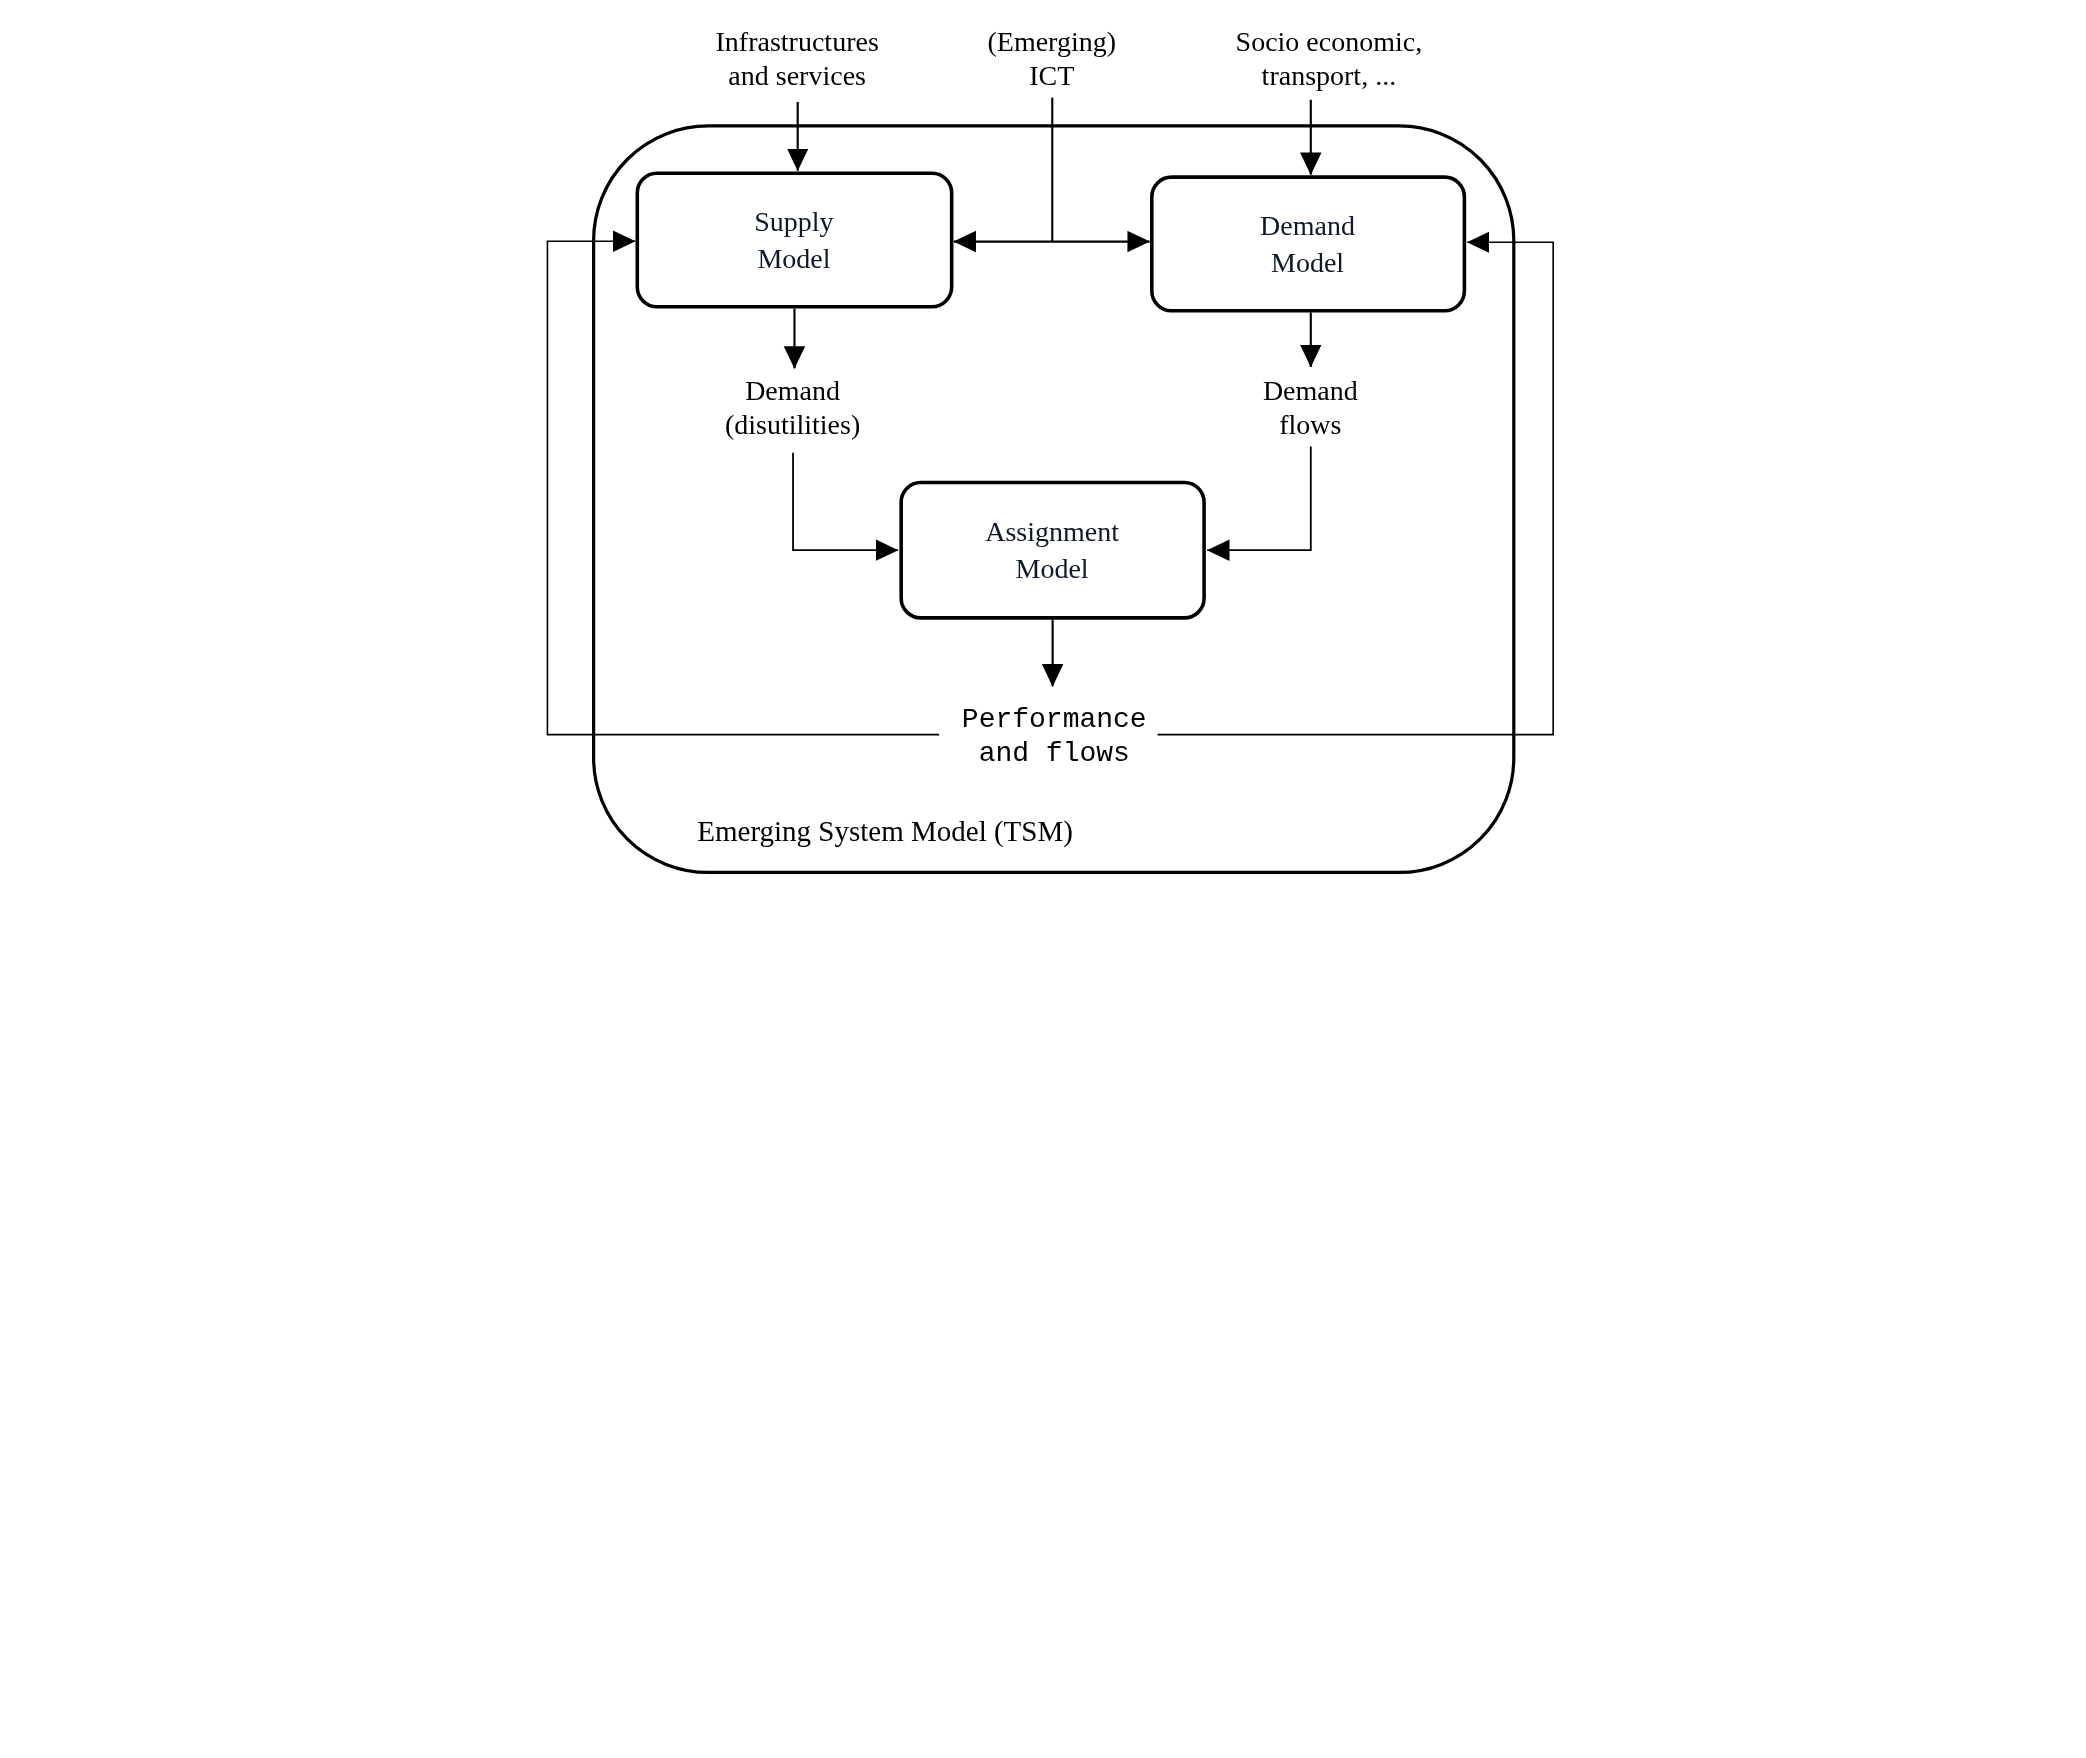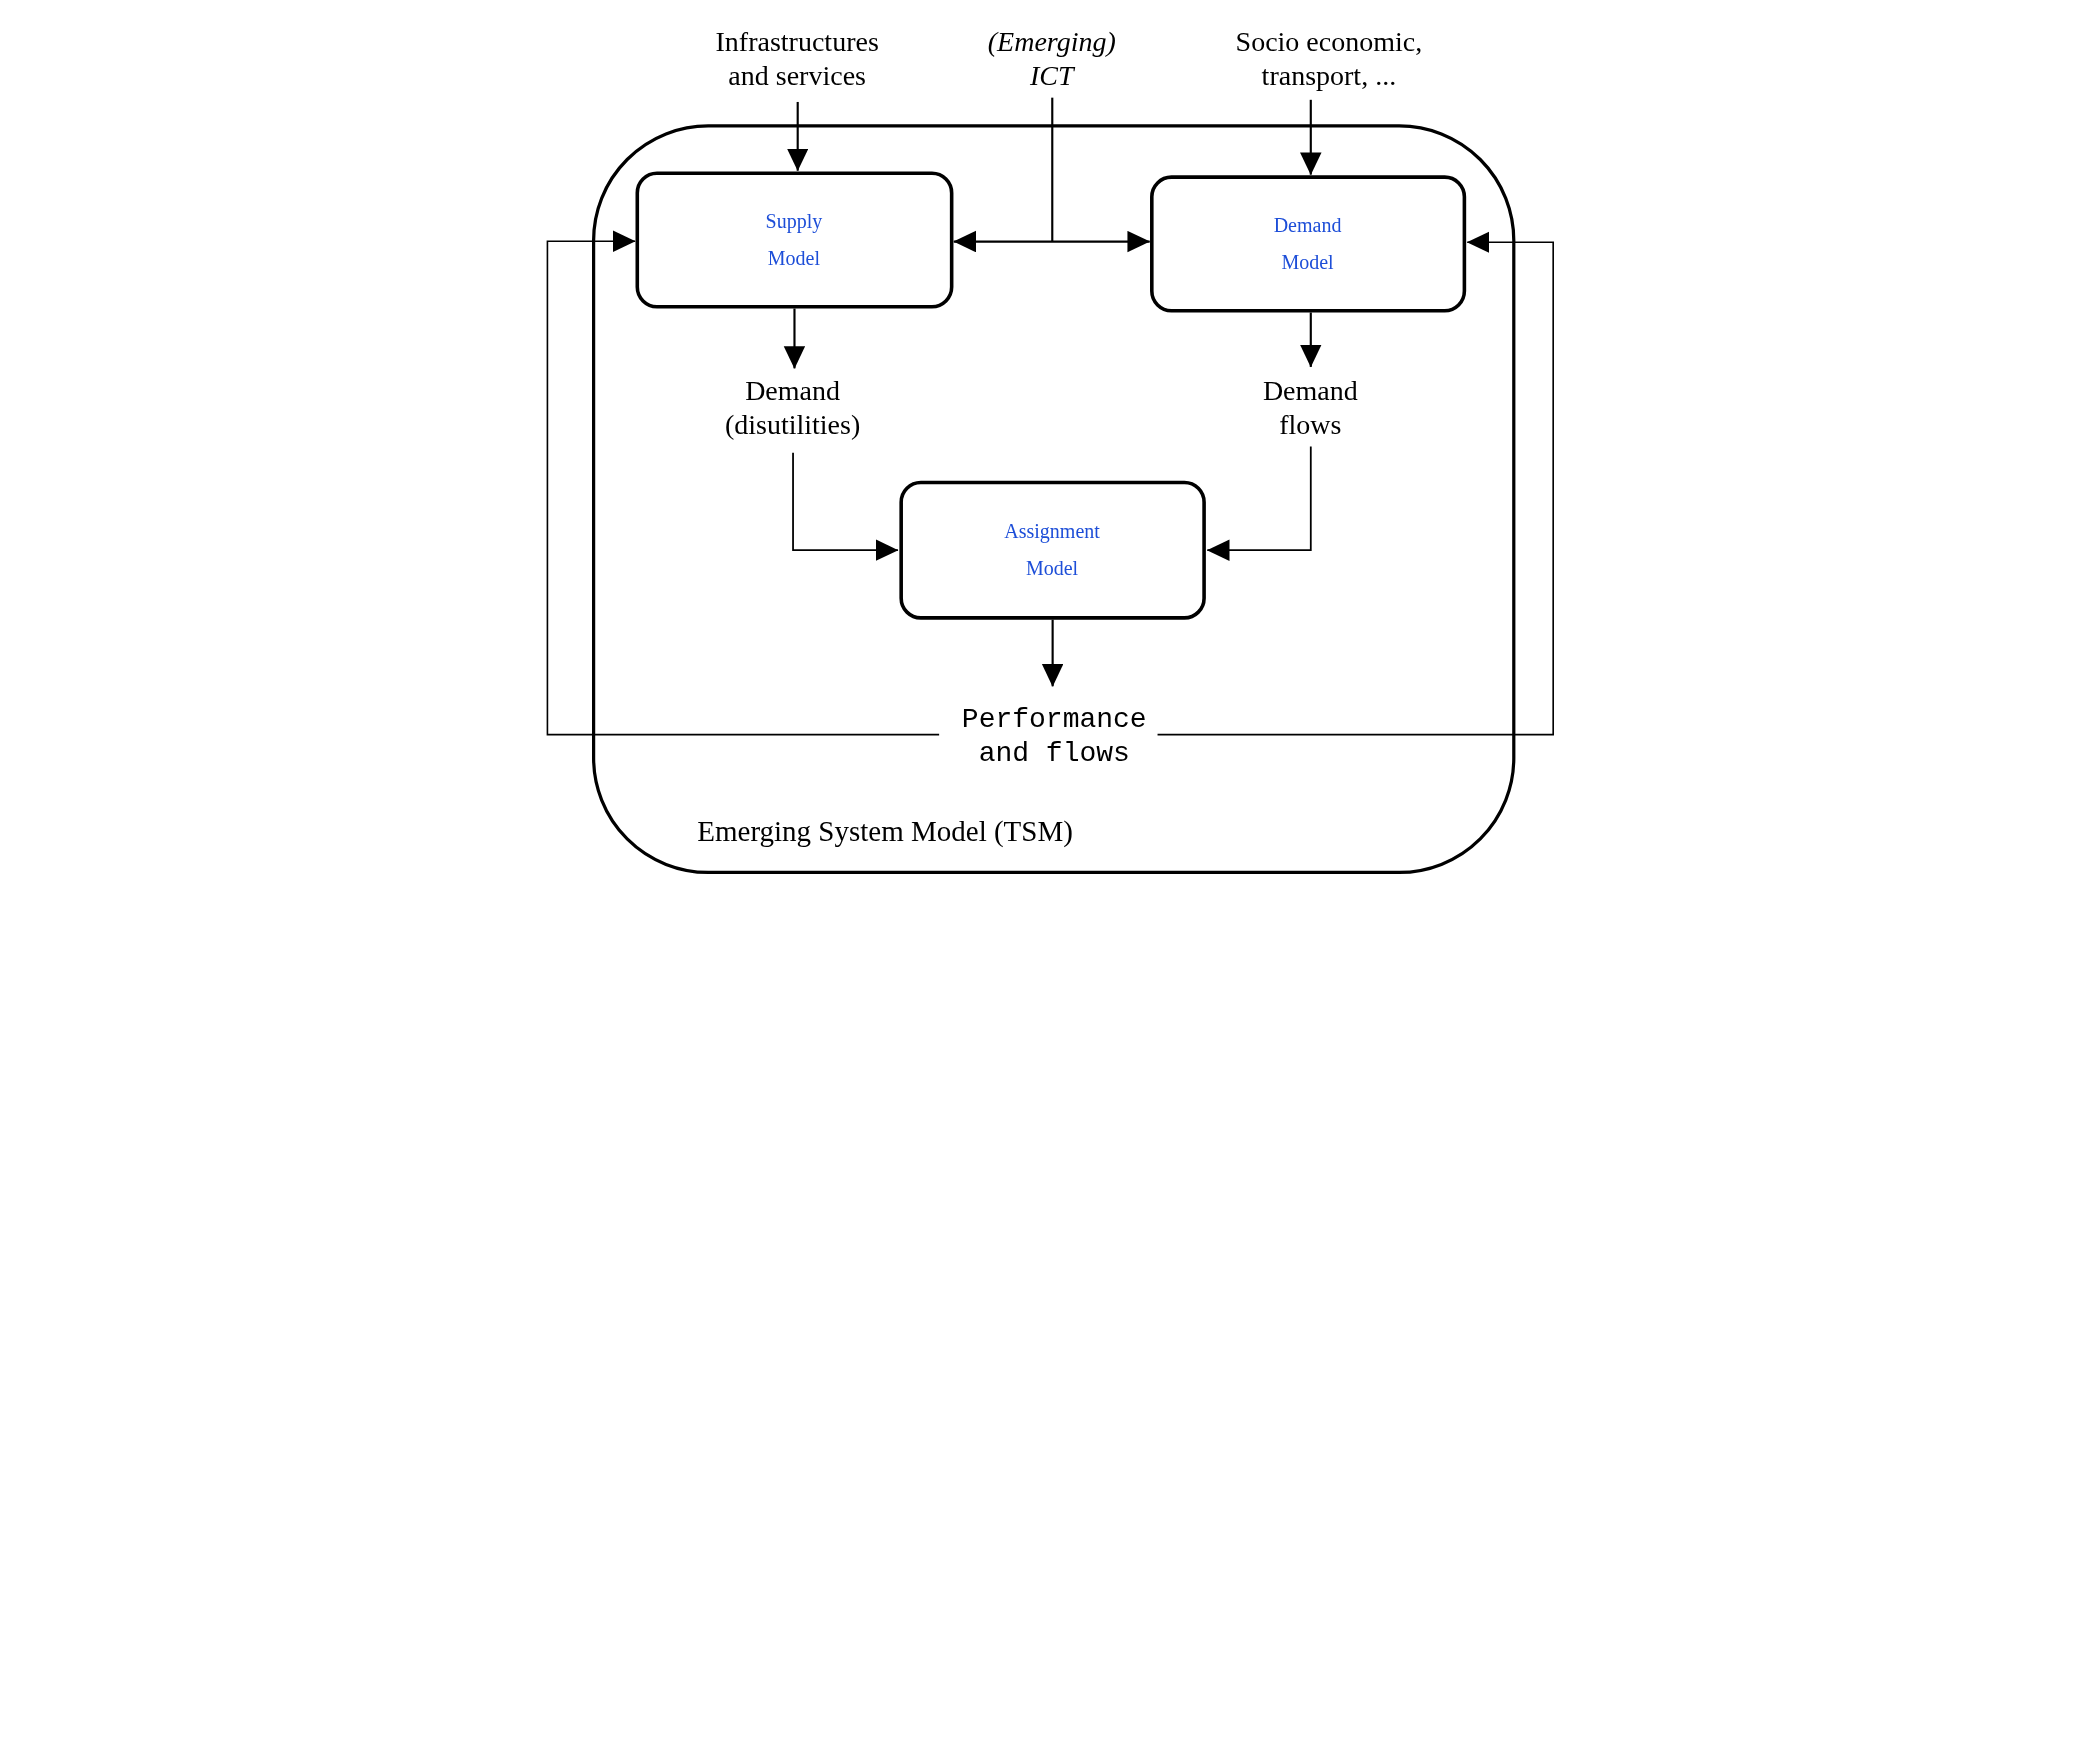--- a/index.html
+++ b/index.html
@@ -32,23 +32,23 @@
     line-height: 34px;
     color: #000000;
   }
   .node-lbl {
     position: absolute;
     display: flex;
     align-items: center;
     justify-content: center;
     white-space: pre-line;
     text-align: center;
-    font-size: 20px;
+    font-size: 28px;
     line-height: 37px;
-    color: #1d4ed8;
+    color: #0f172a;
     pointer-events: none;
   }
   .tsm-lbl {
     position: absolute;
     white-space: nowrap;
     font-size: 29px;
     line-height: 33px;
     color: #000000;
   }
 </style>
@@ -86,21 +86,21 @@
 
     <path d="M 757 1248 L 757 1520 L 1050 1520" fill="none" stroke="#000000" stroke-width="5" marker-end="url(#ah)"></path>
 
     <path d="M 2203 1230 L 2203 1520 L 1914 1520" fill="none" stroke="#000000" stroke-width="5" marker-end="url(#ah)"></path>
 
     <path d="M 1482 1714 L 1482 1900" fill="none" stroke="#000000" stroke-width="6" marker-end="url(#ah)"></path>
   </svg>
 
   <div class="lbl" style="left:26.43%; top:2.2%;">Infrastructures
 and services</div>
-  <div class="lbl" style="left:50.84%; top:2.2%;font-style:italic;">(Emerging)
+  <div class="lbl" style="left:50.84%; top:2.2%;">(Emerging)
 ICT</div>
   <div class="lbl" style="left:77.41%; top:2.2%;font-family:Liberation Serif, serif;">Socio economic,
 transport, ...</div>
 
   <div class="node-lbl" style="left:11.05%; top:19.02%; width:30.14%; height:15.19%;">Supply
 Model</div>
   <div class="node-lbl" style="left:60.38%; top:19.47%; width:29.97%; height:15.19%;">Demand
 Model</div>
   <div class="node-lbl" style="left:36.35%; top:54.22%; width:29.04%; height:15.40%;">Assignment
 Model</div>

